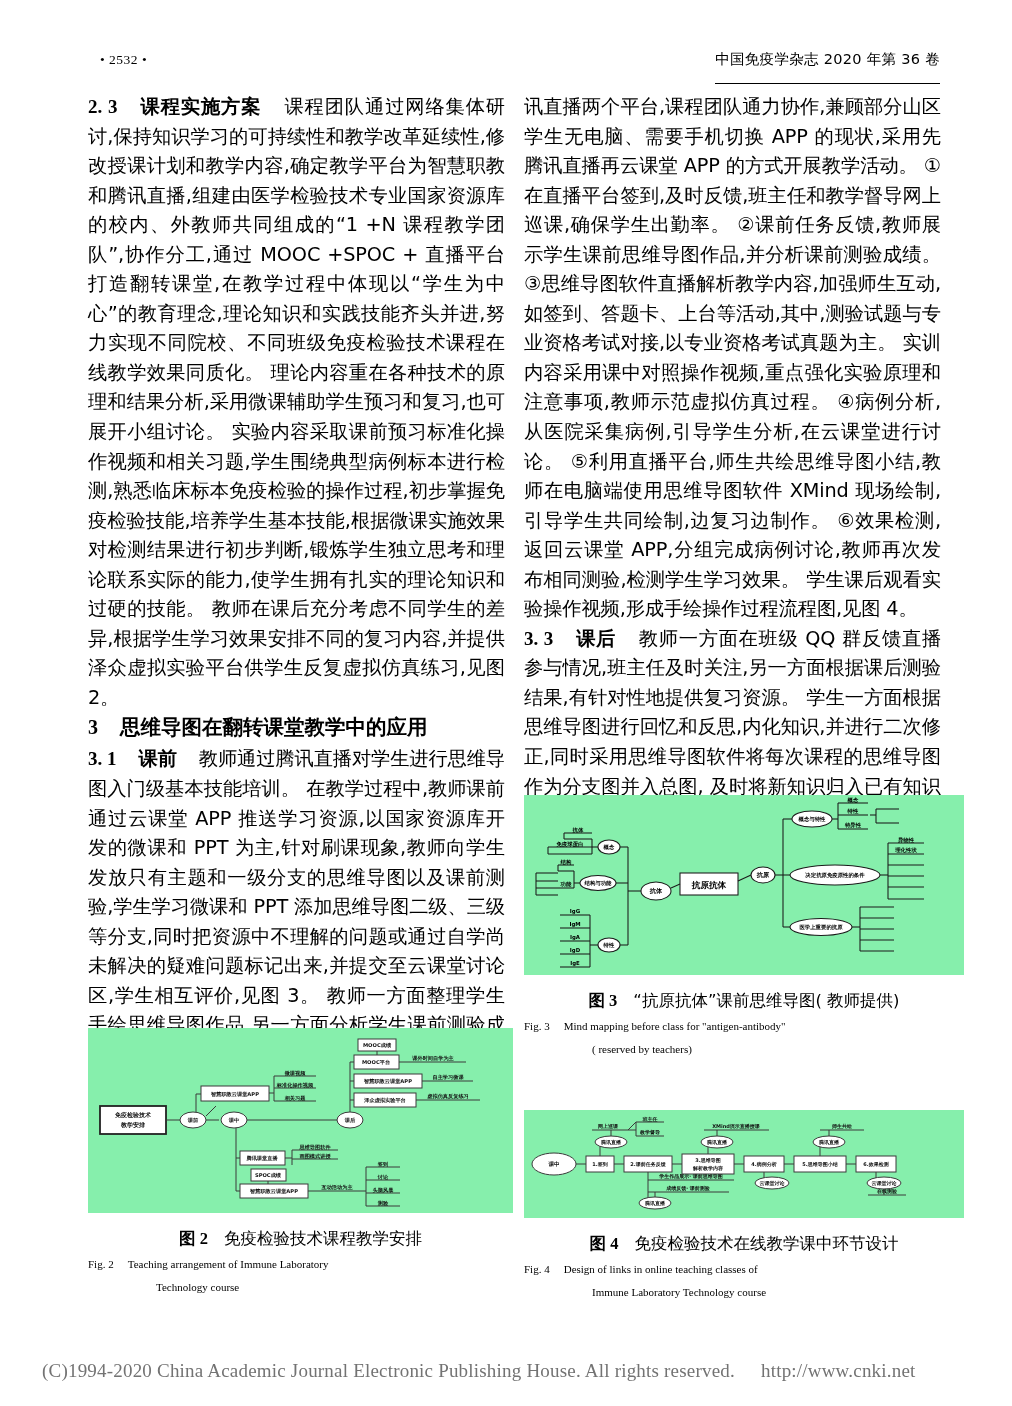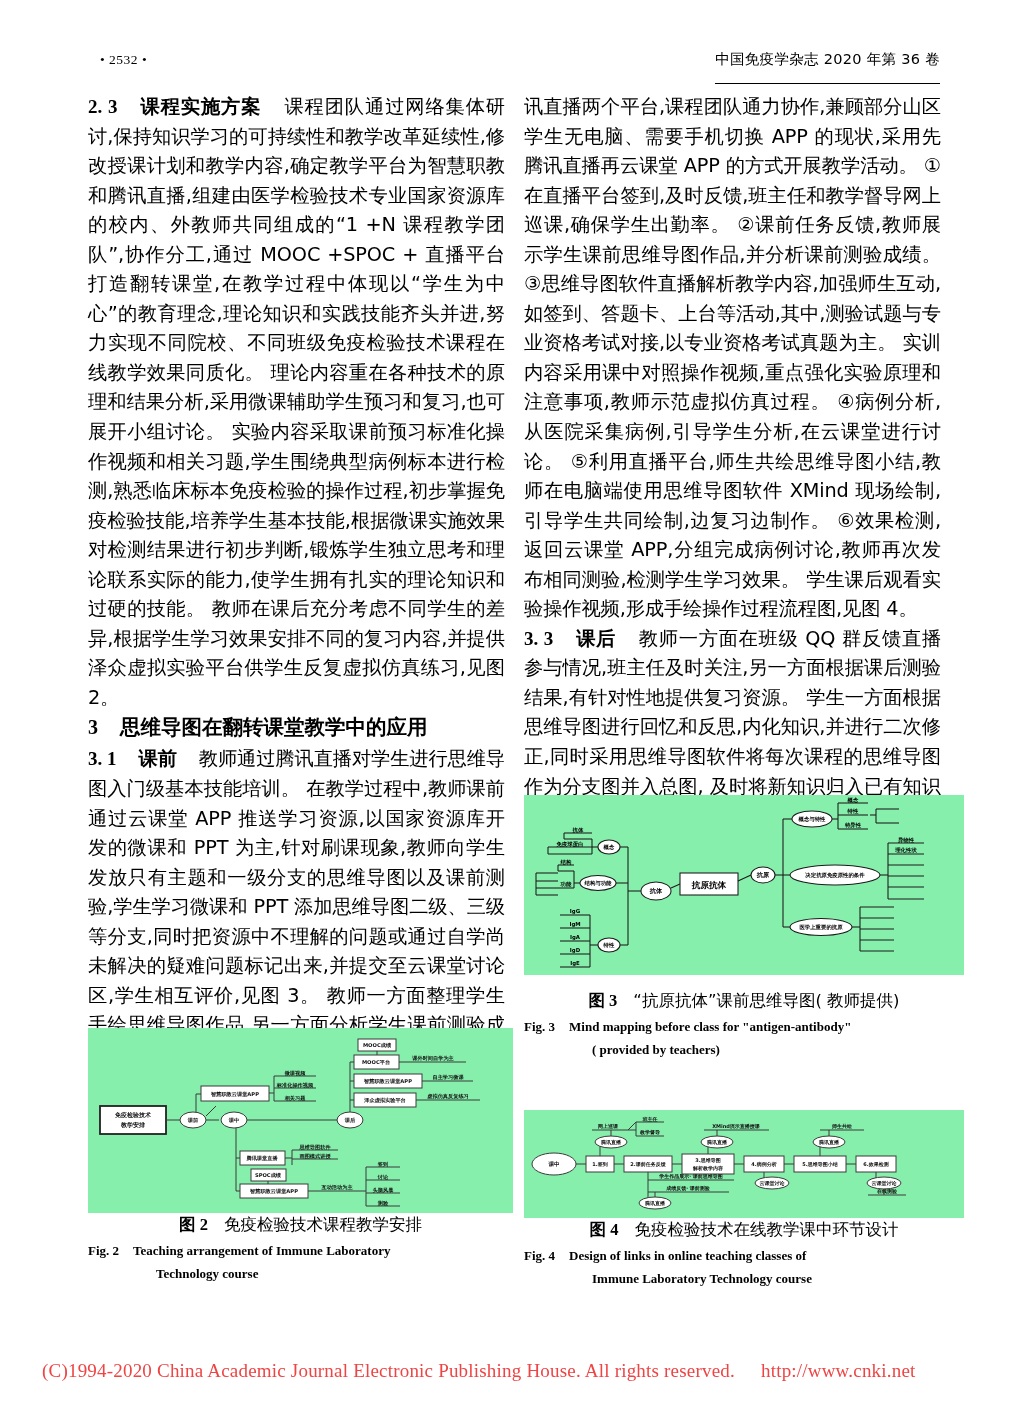--- a/index.html
+++ b/index.html
@@ -106,22 +106,22 @@
   .figcap .cn {
     font-family: "DejaVu Sans", sans-serif;
     font-size: 16.5px;
     display: block;
     margin-bottom: 3px;
     text-align: center;
   }
   .figcap .cn b { font-family: "Liberation Serif", serif; }
   .figcap .en {
     font-family: "Liberation Serif", serif;
-    font-weight: bold;
-    font-size: 13px;
+    font-weight: normal;
+    font-size: 11px;
     display: block;
     text-align: justify;
   }
   .figcap .en .lbl { margin-right: 14px; }
   .figcap .en .l2 { display:block; padding-left: 68px; }
 
   
   .diag {
     position: relative;
     background: #86efac;
@@ -129,21 +129,21 @@
   .diag svg { display:block; }
 
   
   .footer {
     position: absolute;
     left: 42px;
     top: 1360px;
     width: 930px;
     font-family: "Liberation Serif", serif;
     font-size: 19px;
-    color: #ef4444;
+    color: #737373;
     letter-spacing: .2px;
     white-space: nowrap;
   }
   .footer .url { margin-left: 26px; }
 </style>
 </head>
 <body>
 
 <div class="runhead">
   <span class="folio">• 2532 •</span>
@@ -284,21 +284,21 @@
       <path class="ln" d="M336 112 L370 112"></path>
       <path class="ln" d="M336 123 L370 123"></path>
       <path class="ln" d="M336 134 L370 134"></path>
       <path class="ln" d="M336 145 L370 145"></path>
       <path class="ln" d="M336 156 L370 156"></path>
     </svg>
   </div>
 
   <div class="figcap" style="margin-top:14px;">
     <span class="cn"><b>图 3</b><span class="gap-s"></span><span>“抗原抗体”课前思维导图( 教师提供)</span></span>
-    <span class="en"><span class="lbl">Fig. 3</span><span>Mind mapping before class for "antigen-antibody"</span><span class="l2">( provided by teachers)</span></span>
+    <span class="en"><span class="lbl">Fig. 3</span><span>Mind mapping before class for "antigen-antibody"</span><span class="l2">( reserved by teachers)</span></span>
   </div>
 </div>
 
 <div class="figbox" style="left:88px; top:1028px; width:425px;">
   <div class="diag">
     <svg width="425" height="185" viewBox="0 0 425 185">
       <defs>
         <style>
           .l2a{stroke:#3a3a3a;stroke-width:1;fill:none}
           .b2{stroke:#3a3a3a;stroke-width:1;fill:#fff}
@@ -385,21 +385,21 @@
       <text class="x4" x="360" y="51.4" text-anchor="middle">自主学习微课</text>
 
       <path class="l2a" d="M262 72 L266 72"></path>
       <rect class="b2" x="266" y="65" width="62" height="14"></rect>
       <text class="x4" x="297" y="74" text-anchor="middle">泽众虚拟实验平台</text>
       <path class="l2a" d="M328 72 L392 72"></path>
       <text class="x4" x="360" y="70.4" text-anchor="middle">虚拟仿真反复练习</text>
     </svg>
   </div>
 
-  <div class="figcap" style="">
+  <div class="figcap" style="margin-top:14px;">
     <span class="cn"><b>图 2</b><span class="gap-s"></span><span>免疫检验技术课程教学安排</span></span>
     <span class="en"><span class="lbl">Fig. 2</span><span>Teaching arrangement of Immune Laboratory</span><span class="l2">Technology course</span></span>
   </div>
 </div>
 
 <div class="figbox" style="left:524px; top:1110px; width:440px;">
   <div class="diag">
     <svg width="440" height="108" viewBox="0 0 440 108">
       <defs>
         <style>
@@ -474,21 +474,21 @@
       <text class="y4" x="352" y="56" text-anchor="middle">6.效果检测</text>
       <path class="l4" d="M352 62 L352 68"></path>
       <ellipse class="b4" cx="360" cy="73" rx="17" ry="6"></ellipse>
       <text class="y4" x="360" y="75" text-anchor="middle">云课堂讨论</text>
       <path class="l4" d="M360 79 L360 85"></path>
       <path class="l4" d="M344 85 L382 85"></path>
       <text class="y4" x="363" y="83.4" text-anchor="middle">在线测验</text>
     </svg>
   </div>
 
-  <div class="figcap" style="">
+  <div class="figcap" style="margin-top:14px;">
     <span class="cn"><b>图 4</b><span class="gap-s"></span><span>免疫检验技术在线教学课中环节设计</span></span>
     <span class="en"><span class="lbl">Fig. 4</span><span>Design of links in online teaching classes of</span><span class="l2">Immune Laboratory Technology course</span></span>
   </div>
 </div>
 
 <div class="footer">
   <span>(C)1994-2020 China Academic Journal Electronic Publishing House. All rights reserved.</span><span class="url">http://www.cnki.net</span>
 </div>
 
 </body></html>

